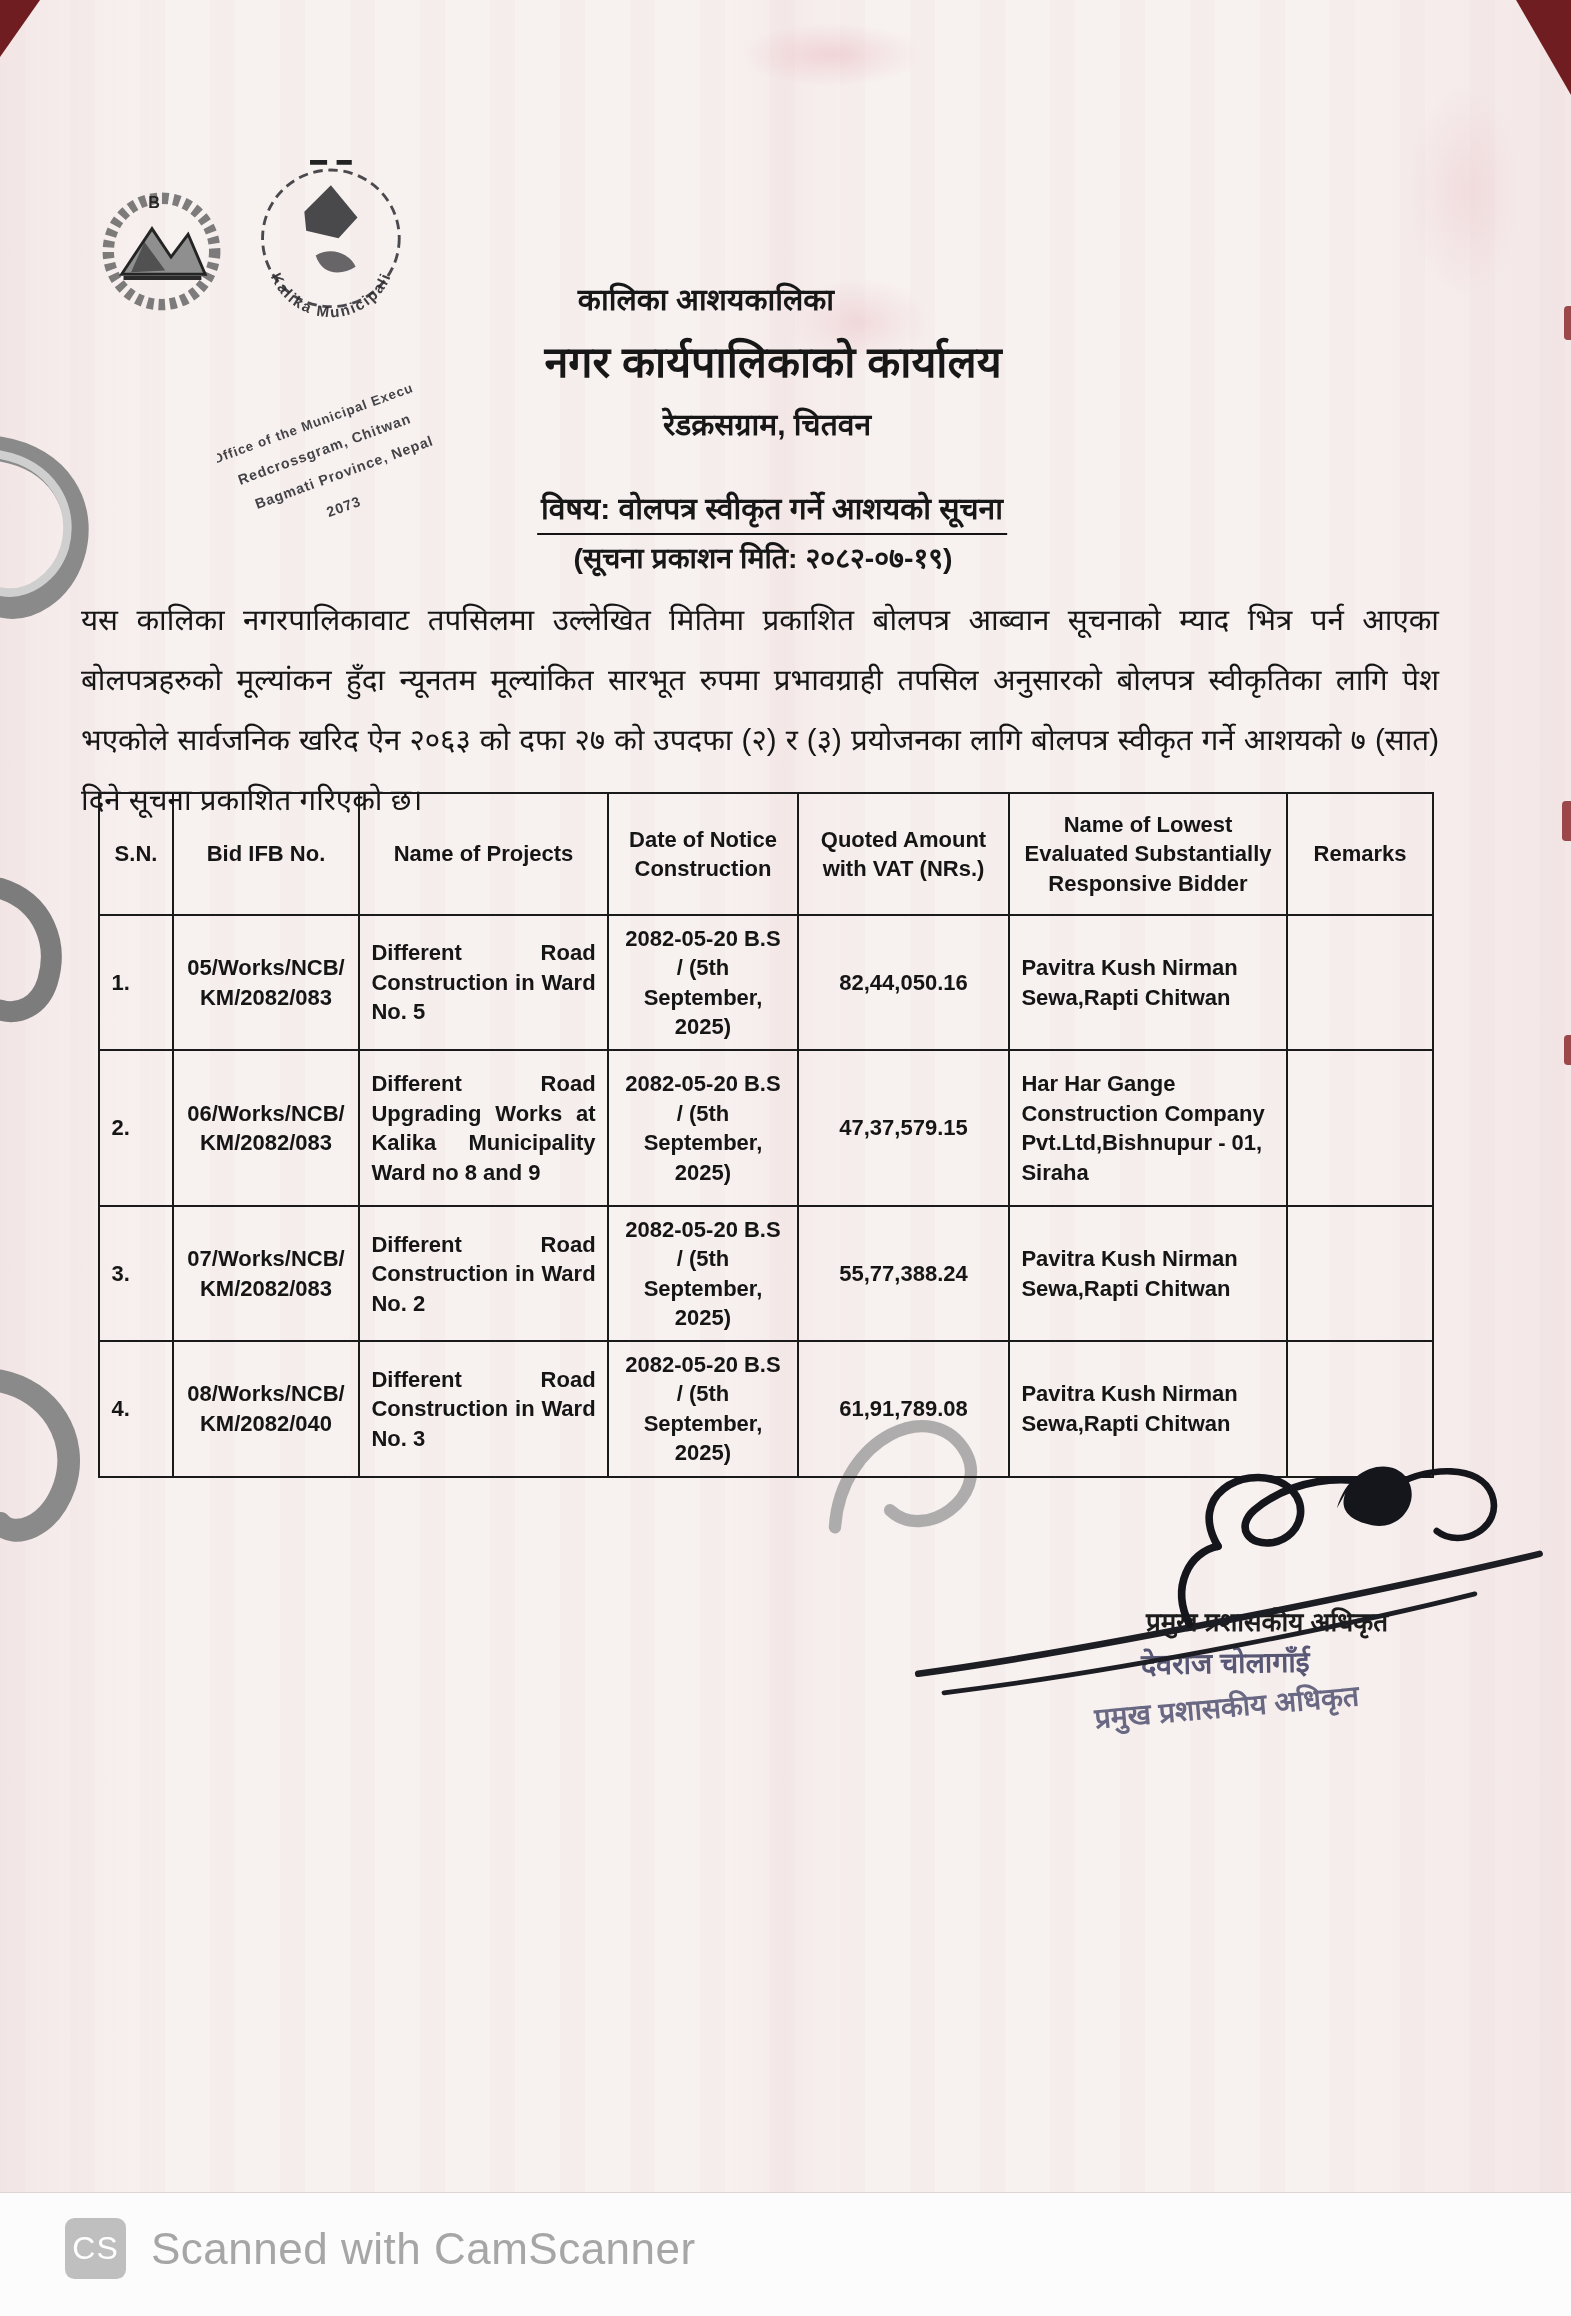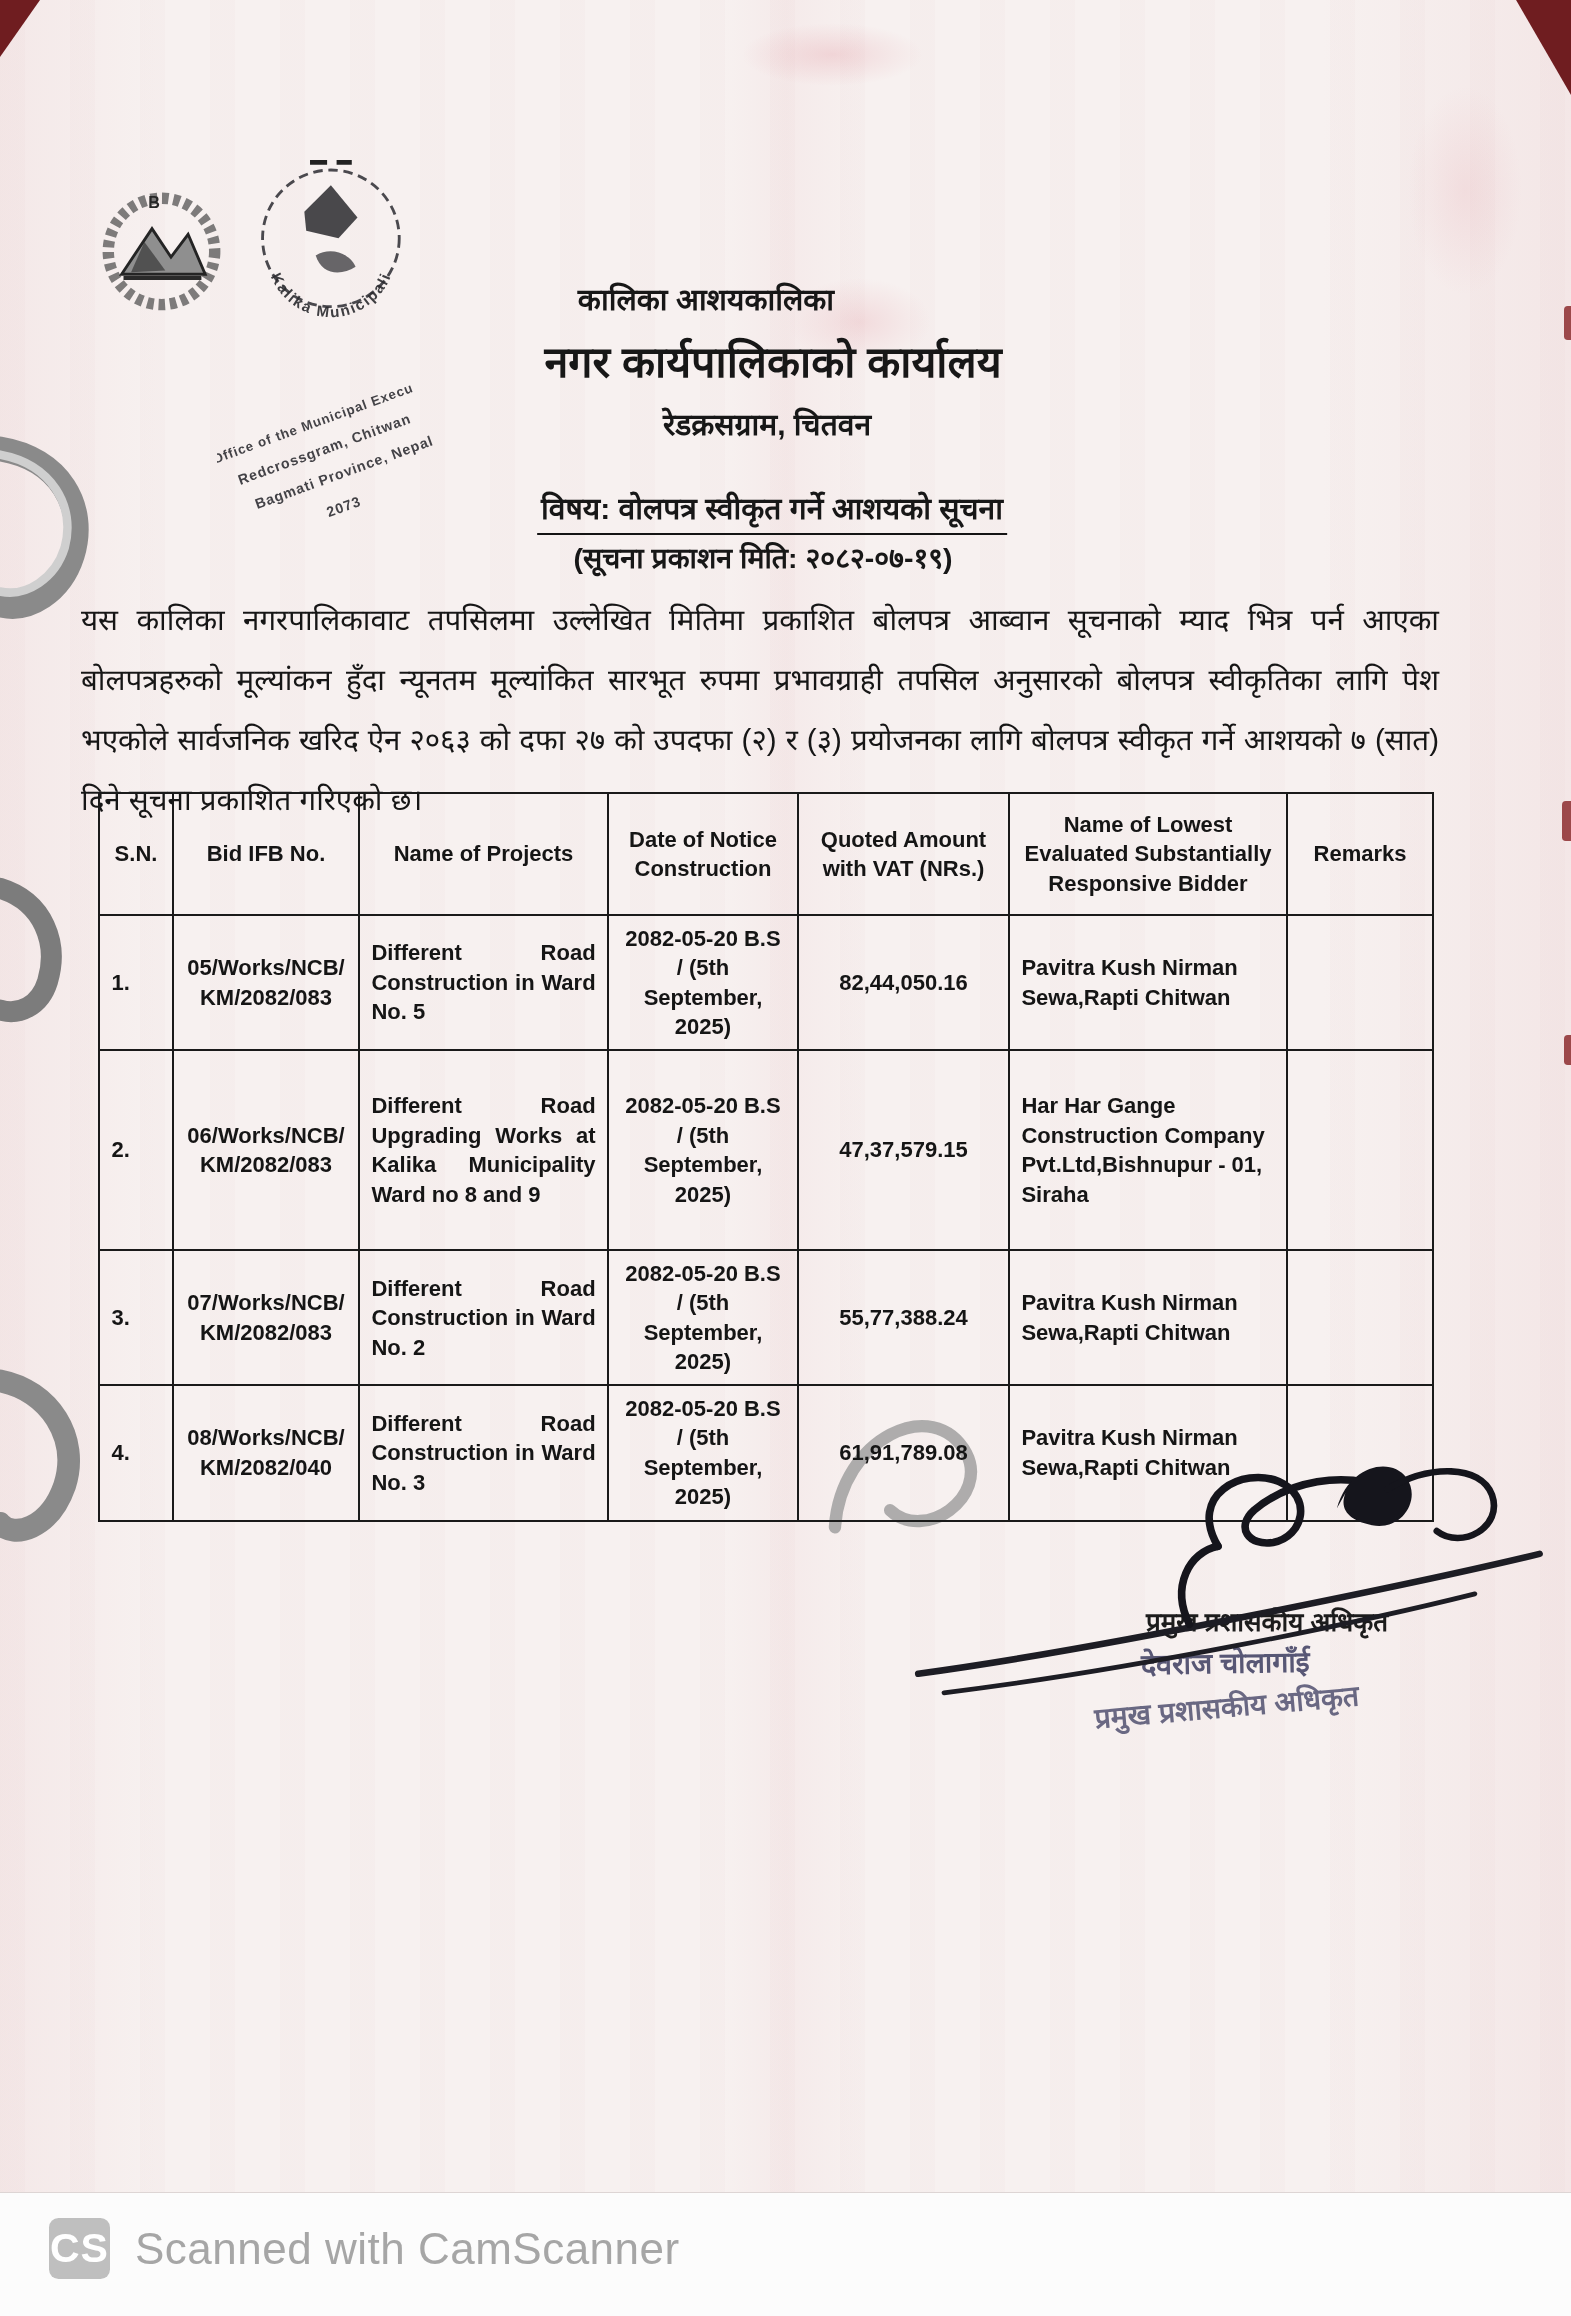--- a/index.html
+++ b/index.html
@@ -59,21 +59,21 @@
     font-weight:700; font-size:22px; line-height:29.5px;
     padding:7.6px 11.4px; vertical-align:middle; overflow:hidden;
   }
   table.bids th { text-align:center; height:122px; }
   td.c-sn   { text-align:left; }
   td.c-ifb  { text-align:center; word-break:break-all; }
   td.c-proj { text-align:justify; text-align-last:left; }
   td.c-date { text-align:center; }
   td.c-amt  { text-align:center; }
   td.c-bid  { text-align:left; }
-  tr.r1 td { height:127px; } tr.r2 td { height:200px; }
+  tr.r1 td { height:127px; } tr.r2 td { height:156px; }
   tr.r3 td { height:120px; } tr.r4 td { height:124px; }
 
   
   .sig-typed {
     position:absolute; left:1146px; top:1603px; font-size:26px; font-weight:700;
     color:#1c1c1c; white-space:nowrap;
   }
   .sig-stamp-name {
     position:absolute; left:1141px; top:1643px; font-size:28.5px; font-weight:700;
     color:#474768; opacity:.9; transform:rotate(-1deg); white-space:nowrap;
@@ -87,21 +87,21 @@
   .emblem-svg { position:absolute; left:95px; top:183px; }
   .stamp-svg  { position:absolute; left:217px; top:143px; }
   .clips-svg  { position:absolute; left:0; top:0; pointer-events:none; }
 
   
   .scan-footer { position:absolute; left:0; top:2193px; width:1571px; height:124px; background:#fcfcfc; }
   .wm { position:absolute; left:49px; top:25px; display:flex; align-items:center; }
   .wm-logo {
     width:61px; height:61px; background:#bfbfbf; border-radius:9.5px;
     display:flex; align-items:center; justify-content:center;
-    color:#ffffff; font-size:41px; font-weight:700; letter-spacing:1px;
+    color:#ffffff; font-size:32px; font-weight:400; letter-spacing:1px;margin-left:16px;
   }
   .wm-text { margin-left:25px; font-size:44px; color:#a6a6a6; letter-spacing:0.5px;text-align:right; }
 </style>
 </head>
 <body>
 
 <div class="page">
 
   <div class="paper">
 

